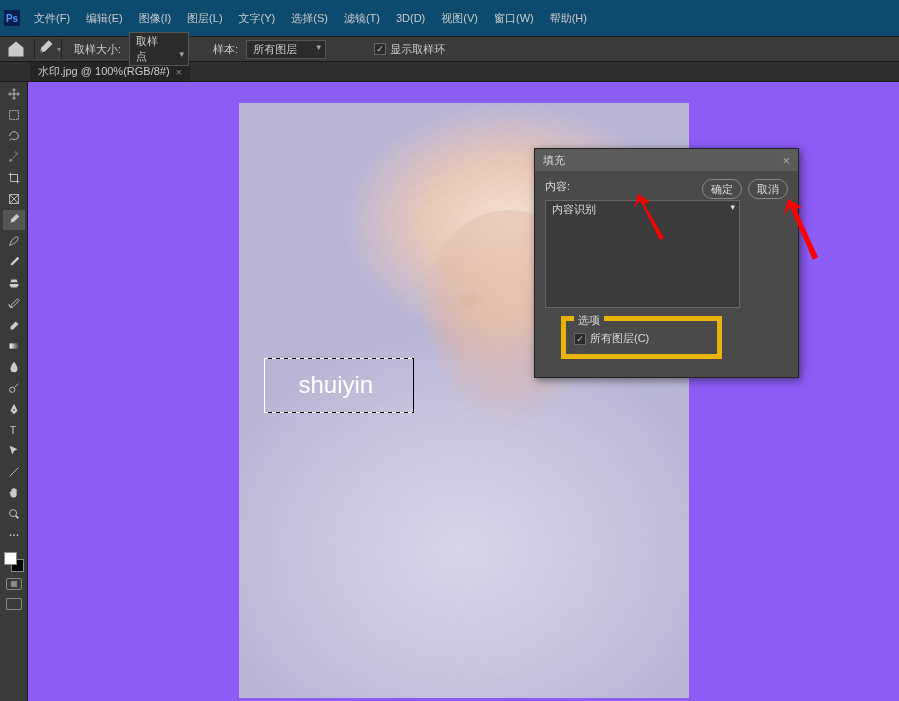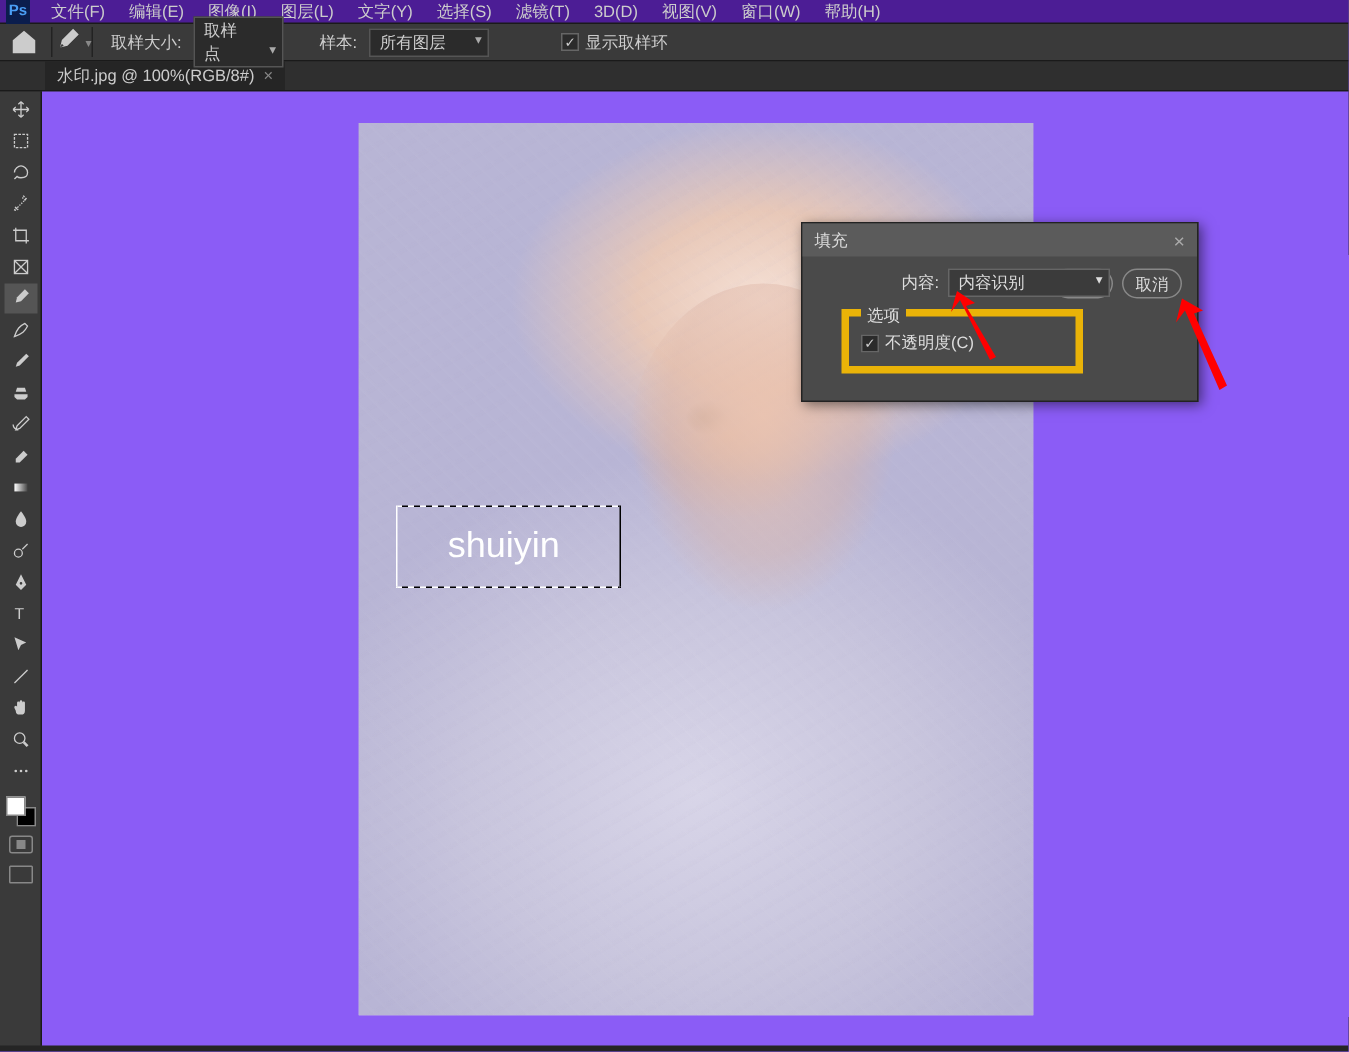--- a/index.html
+++ b/index.html
@@ -1,19 +1,19 @@
 <!DOCTYPE html>
 <html><head>
   <meta charset="utf-8">
   <style>
     * { margin: 0; padding: 0; box-sizing: border-box; font-family: "Microsoft YaHei", "SimSun", sans-serif; }
     body { width: 899px; height: 701px; background: #252525; overflow: hidden; position: relative; }
     
     
-    .menubar { height: 16px; background: #4c1d95; display: flex; align-items: center; padding-left: 4px; border-bottom: 1px solid #1a1a1a; }
+    .menubar { height: 37px; background: #0c4a6e; display: flex; align-items: center; padding-left: 4px; border-bottom: 1px solid #1a1a1a; }
     .logo-icon { width: 16px; height: 16px; background: #0b1d4d; display: flex; align-items: center; justify-content: center; margin-right: 6px; }
     .logo-icon span { color: #4a9ef5; font-size: 10px; font-weight: bold; }
     .menu-item { color: #ccc; font-size: 11px; padding: 0 8px; cursor: pointer; }
     
     
     .optionsbar { height: 25px; background: #3a3a3a; display: flex; align-items: center; padding-left: 6px; border-bottom: 1px solid #1a1a1a; gap: 8px; }
     .home-icon { width: 20px; height: 20px; display: flex; align-items: center; justify-content: center; color: #ccc; cursor: pointer; }
     .brush-icon { width: 28px; height: 20px; display: flex; align-items: center; justify-content: center; color: #ccc; cursor: pointer; border-left: 1px solid #222; border-right: 1px solid #222; }
     .option-label { color: #ccc; font-size: 11px; margin-left: 4px; }
     .dropdown { background: #2b2b2b; color: #ccc; font-size: 11px; padding: 1px 20px 1px 6px; border: 1px solid #555; position: relative; cursor: pointer; }
@@ -57,21 +57,21 @@
     
     .selection-marquee { position: absolute; left: 25px; top: 255px; width: 150px; height: 55px; 
       border: 1px dashed #fff; border-image: repeating-linear-gradient(90deg, #fff 0 4px, #000 4px 8px) 1; }
     .watermark-text { position: absolute; left: 60px; top: 268px; color: #fff; font-size: 24px; font-family: sans-serif; }
     
     
     .dialog { position: absolute; left: 534px; top: 148px; width: 265px; background: #4a4a4a; border: 1px solid #222; box-shadow: 2px 2px 8px rgba(0,0,0,0.5); z-index: 100; }
     .dialog-title { height: 22px; background: #5b5b5b; display: flex; align-items: center; justify-content: space-between; padding: 0 8px; color: #ddd; font-size: 11px; }
     .dialog-close { cursor: pointer; font-size: 13px; color: #aaa; }
     .dialog-body { padding: 8px 10px 12px 10px; position: relative; }
-    .dialog-row { display: flex; align-items: center; margin-bottom: 8px; gap: 6px; }
+    .dialog-row { display: flex; margin-bottom: 8px; gap: 6px; flex-direction: column; }
     .dialog-label { color: #ddd; font-size: 11px; }
     .dialog-select { flex: 0 0 108px; background: #3b3b3b; color: #ddd; font-size: 11px; padding: 1px 6px; border: 1px solid #666; position: relative; cursor: pointer; }
     .dialog-select::after { content: "▾"; position: absolute; right: 4px; font-size: 9px; }
     .dialog-section { border: 5px solid #eab308; margin: 6px 16px; padding: 10px 8px 8px; width: 161px; position: relative; }
     .section-title { position: absolute; top: -8px; left: 8px; background: #4a4a4a; padding: 0 4px; color: #ddd; font-size: 11px; }
     .dialog-buttons { position: absolute; right: 10px; top: 8px; display: flex; flex-direction: row; gap: 6px; }
     .dialog-btn { width: 40px; height: 20px; background: #4a4a4a; border: 1px solid #888; border-radius: 10px; color: #ddd; font-size: 11px; display: flex; align-items: center; justify-content: center; cursor: pointer; }
     .input-num { width: 40px; background: #3b3b3b; color: #ddd; font-size: 11px; border: 1px solid #666; padding: 0 3px; }
     .disabled-row { color: #777; font-size: 11px; display: flex; align-items: center; gap: 4px; }
     .disabled-checkbox { width: 11px; height: 11px; border: 1px solid #555; background: #3b3b3b; }
@@ -295,21 +295,21 @@
 
     <div class="dialog-row" style="width: 195px; justify-content: flex-end;">
       <span class="dialog-label">内容:</span>
       <div class="dialog-select">内容识别</div>
     </div>
 
     <div class="dialog-section">
       <div class="section-title">选项</div>
       <div class="checkbox-wrap">
         <div class="checkbox-box checked"></div>
-        <span class="dialog-label">不透明度(C)</span>
+        <span class="dialog-label">所有图层(C)</span>
       </div>
     </div>
 
   </div>
 </div>
 
 <svg class="red-arrow" style="left:620px;top:190px" width="50" height="55">
   <path class="arrow-path" d="M 40 50 L 20 10 L 14 18 L 18 4 L 30 12 L 24 14 L 44 48 Z"></path>
 </svg>
 <svg class="red-arrow" style="left:778px;top:195px" width="50" height="70">

